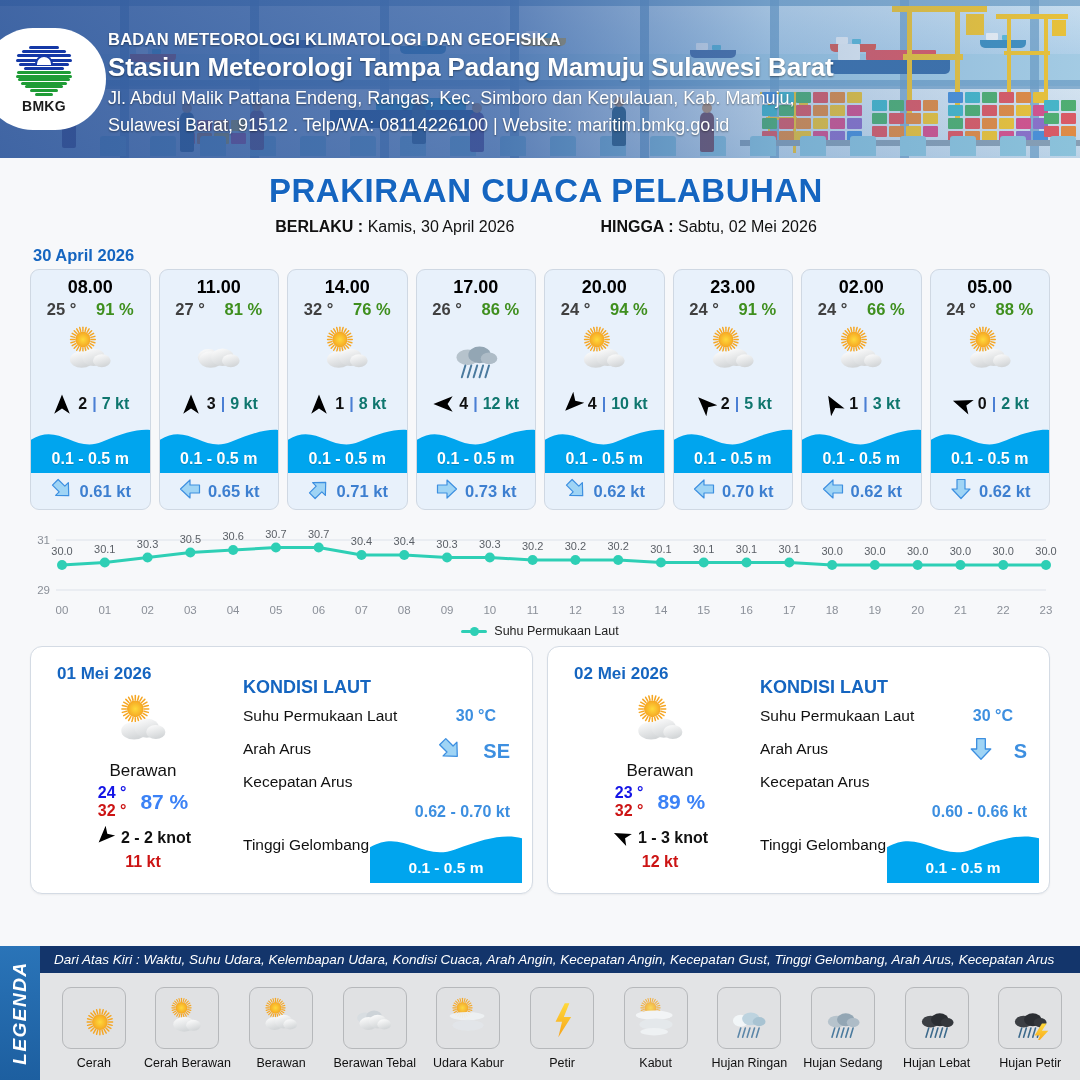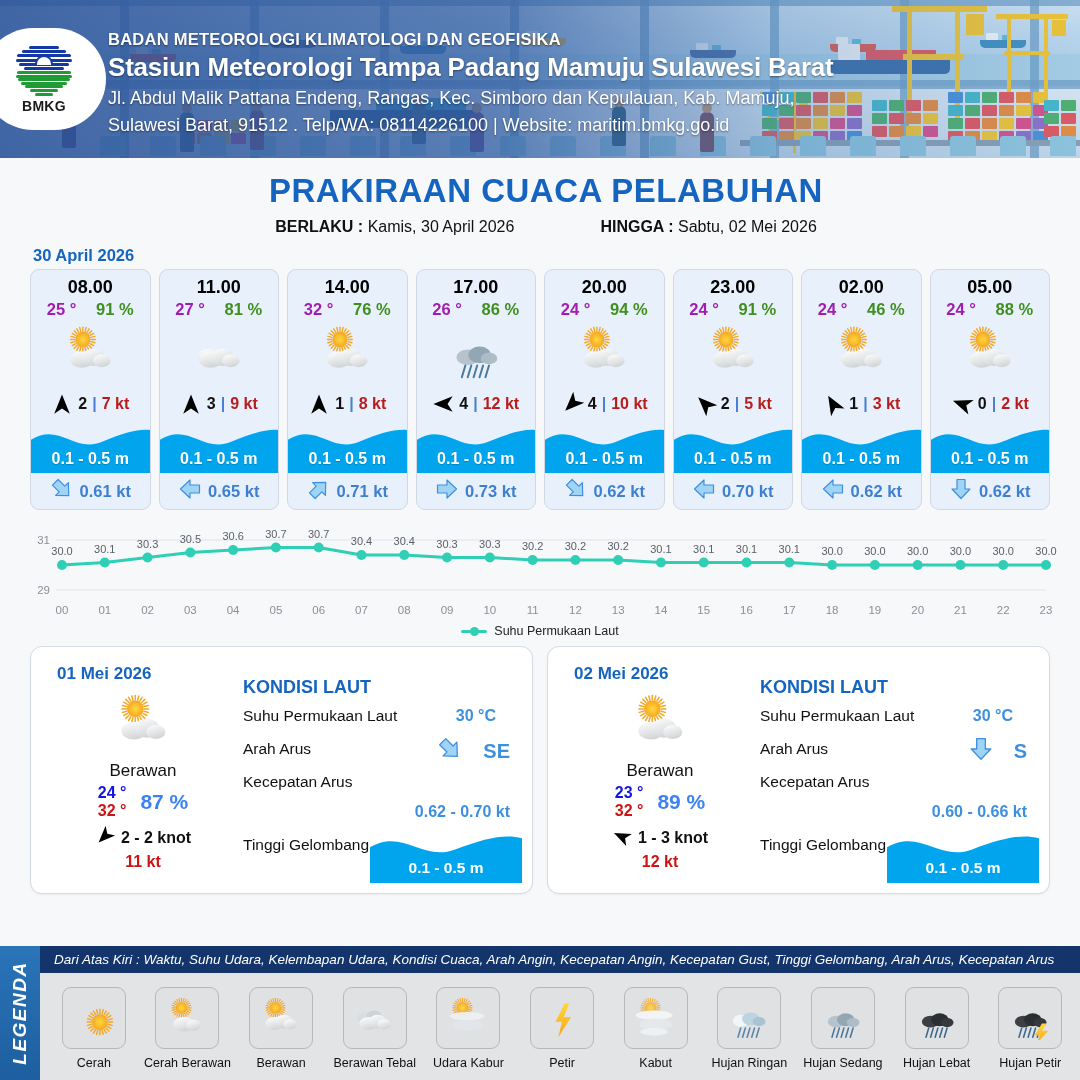--- a/index.html
+++ b/index.html
@@ -61,28 +61,28 @@
 
   
   .daylabel { margin:10px 0 4px 33px; font-size:16.5px; font-weight:bold; color:#1565c0; }
 
   
   .cards { display:flex; gap:8px; padding:0 30px; }
   .card { width:127px; background:#e8f1fb; border:1px solid #cfd8e3; border-radius:9px;
           overflow:hidden; display:flex; flex-direction:column; }
   .c-time { text-align:center; font-size:18px; font-weight:bold; color:#000; padding:7px 0 1px; }
   .c-th { display:flex; justify-content:space-around; align-items:baseline; padding:1px 6px 0; }
-  .c-temp { font-size:16.5px; font-weight:bold; color:#a21caf; }
+  .c-temp { font-size:16.5px; font-weight:bold; color:#404040; }
   .c-hum { font-size:16.5px; font-weight:bold; color:#3f8f1e; }
   .c-icon { height:68px; display:flex; align-items:center; justify-content:center; }
   .c-wind { display:flex; align-items:center; justify-content:center; gap:5px; height:34px; }
   .c-wdir { width:22px; height:22px; }
   .c-wval { font-size:16px; font-weight:bold; color:#111; }
   .c-bar { color:#4a7fd4; font-weight:bold; font-size:16px; }
-  .c-gust { font-size:16px; font-weight:bold; color:#b91c1c; }
+  .c-gust { font-size:16px; font-weight:bold; color:#0f766e; }
   .c-wave { position:relative; height:52px; }
   .c-wave svg { position:absolute; left:0; top:0; }
   .c-wave span { position:absolute; left:0; right:0; bottom:5px; text-align:center;
                  color:#fff; font-size:16px; font-weight:bold; text-shadow:0 1px 1px rgba(0,0,0,.2); }
   .c-cur { display:flex; align-items:center; justify-content:center; gap:6px; height:36px; }
   .c-cur-val { font-size:16.5px; font-weight:bold; color:#3d7fd0; }
 
   
   .chart { position:relative; margin:14px 22px 0 22px; height:98px; }
   .chart svg { display:block; }
@@ -833,21 +833,21 @@
       <span><svg width="24" height="24" viewBox="0 0 24 24" style="transform:rotate(270deg)">
     <polygon points="12,2.5 21,12 16,12 16,21.5 8,21.5 8,12 3,12" fill="#9fd4f5" stroke="#3d8fe0" stroke-width="1.2" stroke-linejoin="round"></polygon>
           </svg></span>
       <span class="c-cur-val">0.70 kt</span>
     </div>
   </div>
   <div class="card">
     <div class="c-time">02.00</div>
     <div class="c-th">
       <span class="c-temp">24 °</span>
-      <span class="c-hum">46 %</span>
+      <span class="c-hum">66 %</span>
     </div>
     <div class="c-icon">
         <svg width="72" height="59.04" viewBox="0 0 104 100">
     <defs>
       <radialGradient id="sg">
               <stop offset="0" stop-color="#ffd93b"></stop>
               <stop offset="1" stop-color="#f5a623"></stop>
             </radialGradient>
       <linearGradient id="cw" x1="0" y1="0" x2="0.4" y2="1">
               <stop offset="0" stop-color="#ffffff"></stop>

